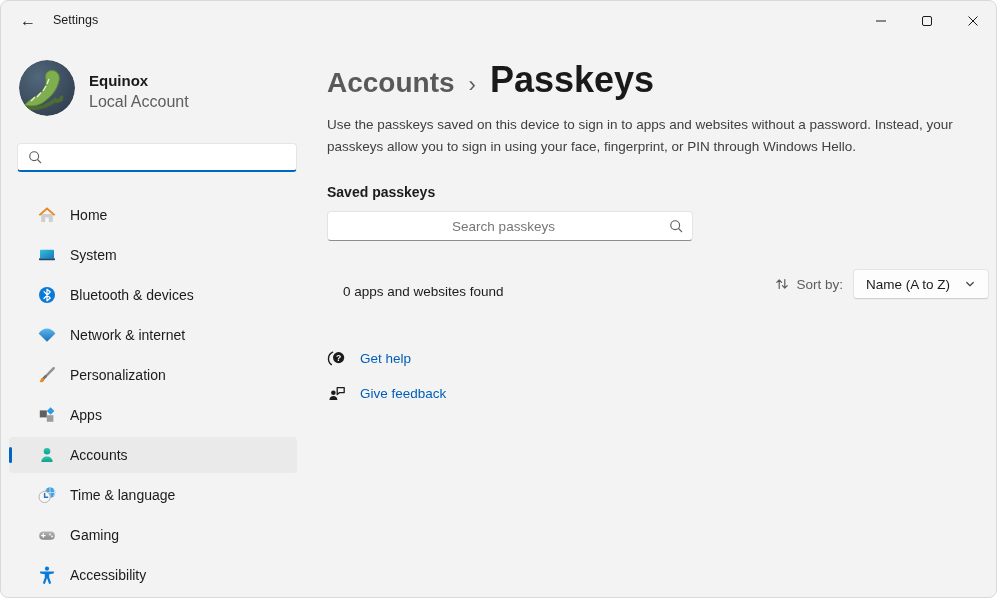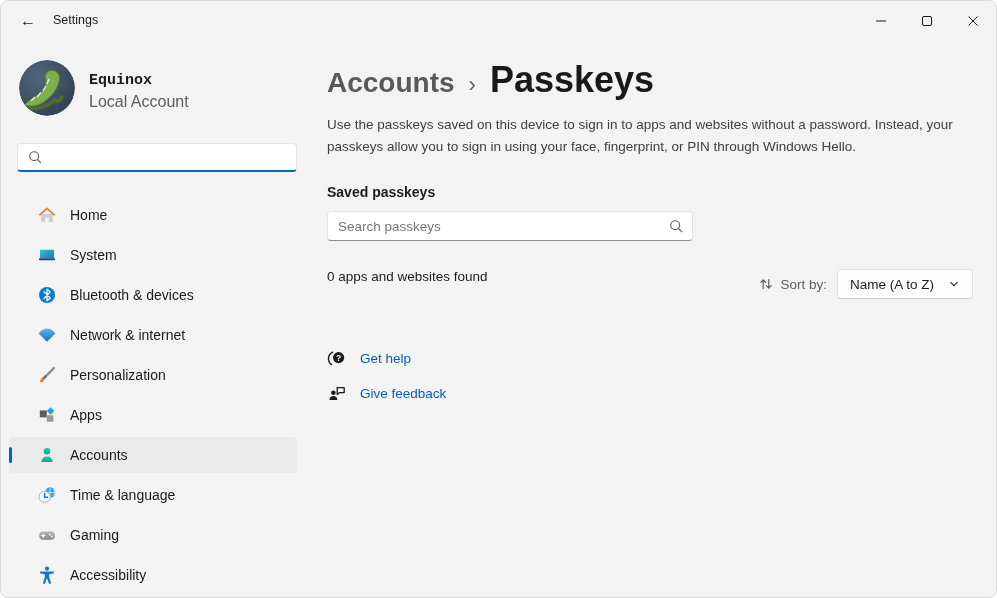--- a/index.html
+++ b/index.html
@@ -15,21 +15,21 @@
   .back-btn {
     position:absolute; left:12px; top:7px; width:30px; height:26px;
     display:flex; align-items:center; justify-content:center;
     border-radius:4px; cursor:pointer; font-size:16px; color:#1b1b1b;
   }
   .app-title { position:absolute; left:52px; top:12px; font-size:12.5px; color:#1b1b1b; }
   .win-controls { position:absolute; right:0; top:0; display:flex; height:40px; }
   .win-btn { width:46px; height:40px; display:flex; align-items:center; justify-content:center; cursor:pointer; }
   
   .avatar { position:absolute; left:18px; top:59px; width:56px; height:56px; border-radius:50%; overflow:hidden; }
-  .user-name { position:absolute; left:88px; top:71px; font-size:15px; font-weight:700; color:#1a1a1a;font-family:Liberation Mono, monospace; }
+  .user-name { position:absolute; left:88px; top:71px; font-size:15px; font-weight:700; color:#1a1a1a; }
   .user-type { position:absolute; left:88px; top:92px; font-size:16px; color:#5d5d5d; }
   
   .side-search {
     position:absolute; left:16px; top:142px; width:280px; height:29px;
     background:#ffffff; border:1px solid #e5e5e5; border-bottom:2px solid #0067c0;
     border-radius:4px; display:flex; align-items:center; padding:0 8px 0 10px;
   }
   .side-search input {
     flex:1; border:none; outline:none; background:transparent;
     font-family:"Liberation Sans", sans-serif; font-size:13.5px; color:#1b1b1b;
@@ -57,24 +57,24 @@
   .crumb-current { font-size:36px; font-weight:700; color:#191919; }
   .description { position:absolute; top:113px; left:0; width:646px; font-size:13.5px; line-height:22px; color:#404040; }
   .section-label { position:absolute; top:183px; left:0; font-size:14px; font-weight:700; color:#1b1b1b; }
   .pk-search {
     position:absolute; top:210px; left:0; width:366px; height:30px;
     background:#ffffff; border:1px solid #e3e3e3; border-bottom-color:#8d8d8d;
     border-radius:4px; display:flex; align-items:center; padding:0 8px 0 10px;
   }
   .pk-search input {
     flex:1; border:none; outline:none; background:transparent;
-    font-family:"Liberation Sans", sans-serif; font-size:13.5px; color:#1b1b1b;
+    font-family:"Liberation Sans", sans-serif; font-size:13.5px; color:#1b1b1b;text-align:center;
   }
   .pk-search input::placeholder { color:#767676; }
-  .results-row { position:absolute; top:268px; left:0; width:646px; height:30px; display:flex; align-items:flex-start; }
+  .results-row { position:absolute; top:268px; left:16px; width:646px; height:30px; display:flex; align-items:flex-end; }
   .results-text { font-size:13.5px; color:#1b1b1b; }
   .sort-group { margin-left:auto; display:flex; align-items:center; }
   .sort-label { font-size:13.5px; color:#5d5d5d; margin:0 10px 0 6px; }
   .sort-dropdown {
     min-width:133px; height:30px; background:#fdfdfd;
     border:1px solid #e3e3e3; border-bottom-color:#cfcfcf; border-radius:4px;
     display:flex; align-items:center; padding:0 12px; cursor:pointer;
     box-shadow:0 1px 1px rgba(0,0,0,0.03);
   }
   .sort-value { font-size:13.5px; color:#1b1b1b; margin-right:14px; }

